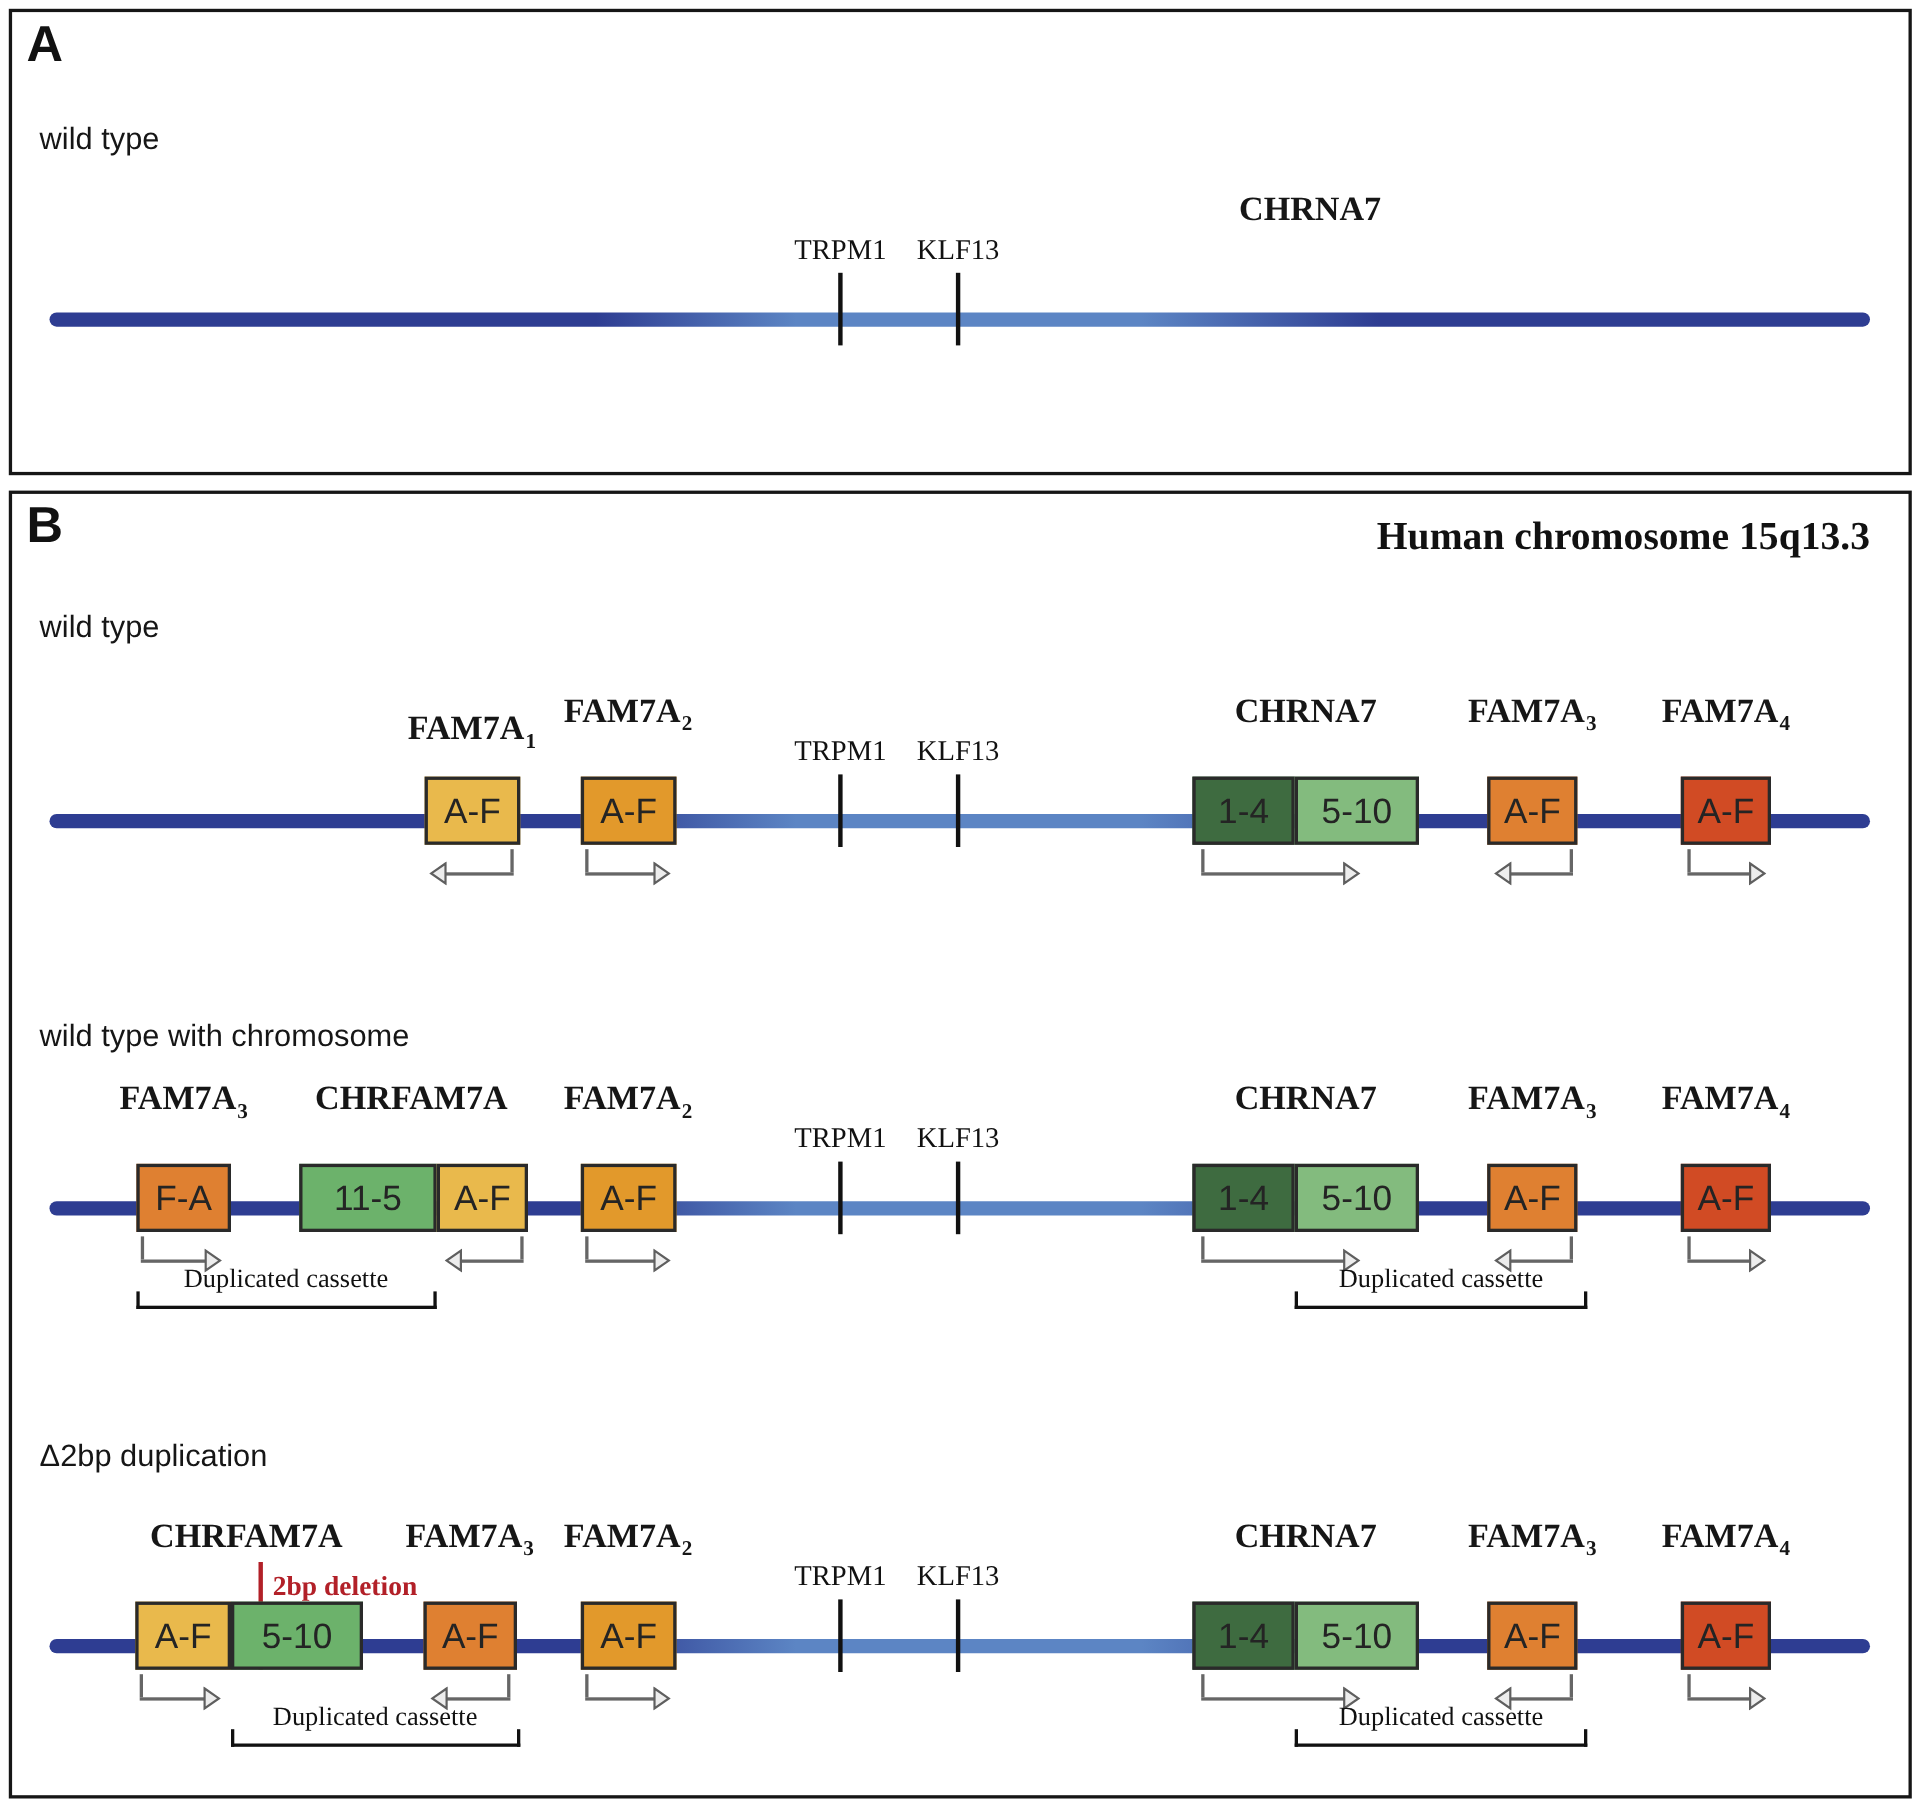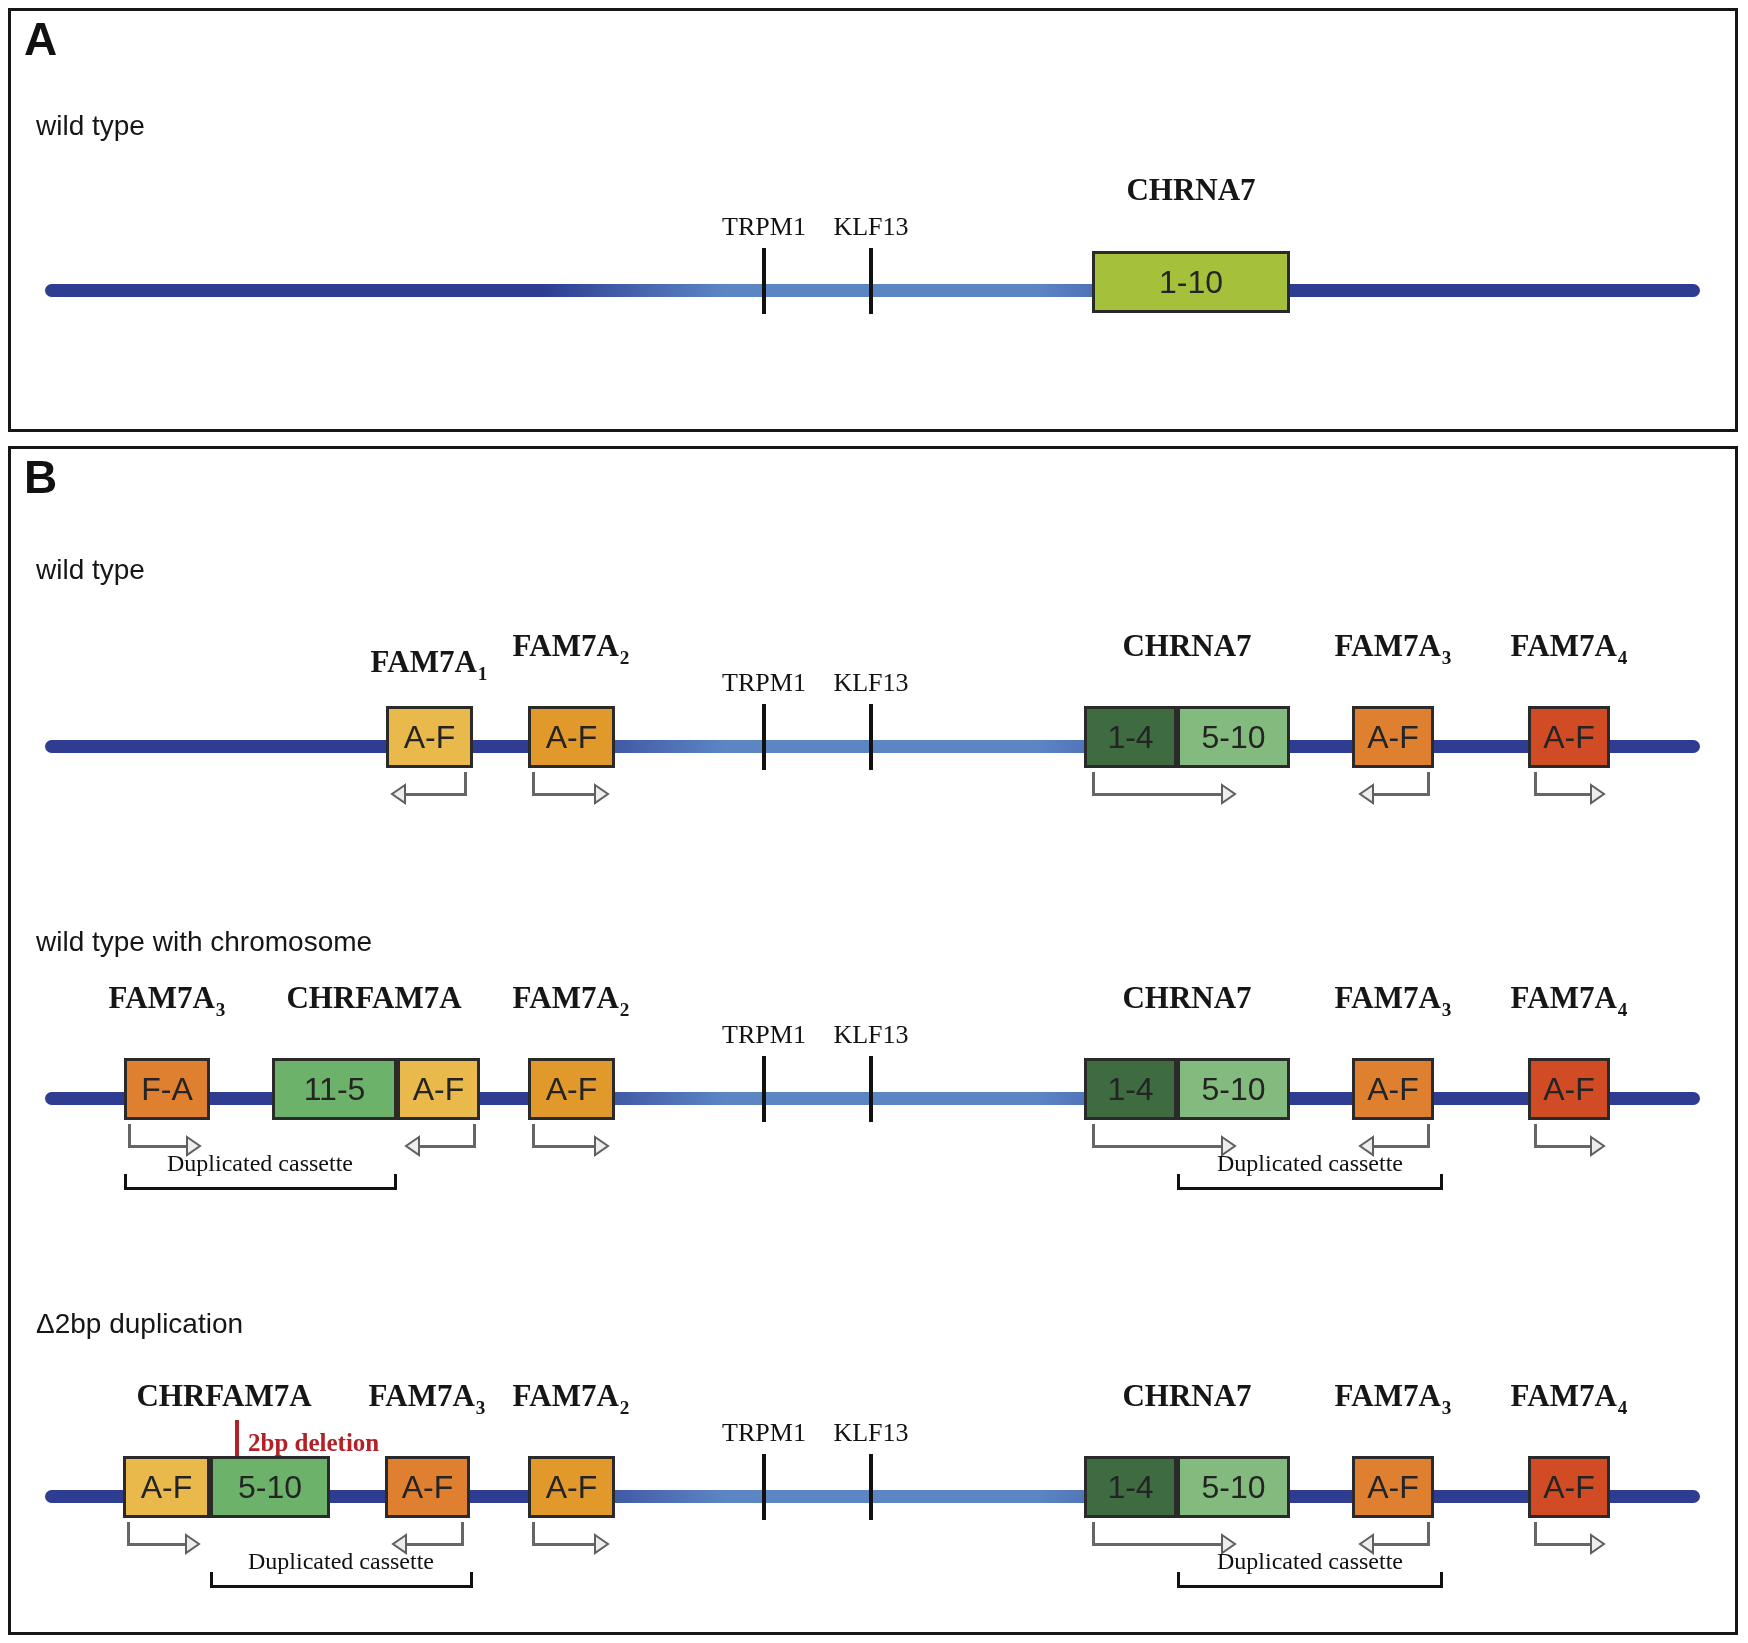--- a/index.html
+++ b/index.html
@@ -48,24 +48,24 @@
   <div class="row-label" style="left:36px;top:110px">wild type</div>
 
   <div class="chrom-line" style="left:45px;top:284px;width:1655px"></div>
 
   <div class="marker-label" style="left:764px;top:212px">TRPM1</div>
   <div class="marker-tick" style="left:762px;top:248px"></div>
   <div class="marker-label" style="left:871px;top:212px">KLF13</div>
   <div class="marker-tick" style="left:869px;top:248px"></div>
 
   <div class="gene-label" style="left:1191px;top:172px"><span>CHRNA7</span></div>
-  <div class="gene-box" style="left: 1092px; top: 251px; width: 198px; background-color: rgb(165, 193, 59);">1-10</div>
 
   <div class="panel" style="left:8px;top:446px;width:1730px;height:1189px"></div>
   <div class="panel-label" style="left:24px;top:450px">B</div>
+  <div class="panel-title" style="left:1700px;top:466px">Human chromosome 15q13.3</div>
 
   <div class="row-label" style="left:36px;top:554px">wild type</div>
 
   <div class="gene-label" style="left:429px;top:644px"><span>FAM7A</span><sub>1</sub></div>
   <div class="gene-label" style="left:571px;top:628px"><span>FAM7A</span><sub>2</sub></div>
   <div class="gene-label" style="left:1187px;top:628px"><span>CHRNA7</span></div>
   <div class="gene-label" style="left:1393px;top:628px"><span>FAM7A</span><sub>3</sub></div>
   <div class="gene-label" style="left:1569px;top:628px"><span>FAM7A</span><sub>4</sub></div>
 
   <div class="marker-label" style="left:764px;top:668px">TRPM1</div>

